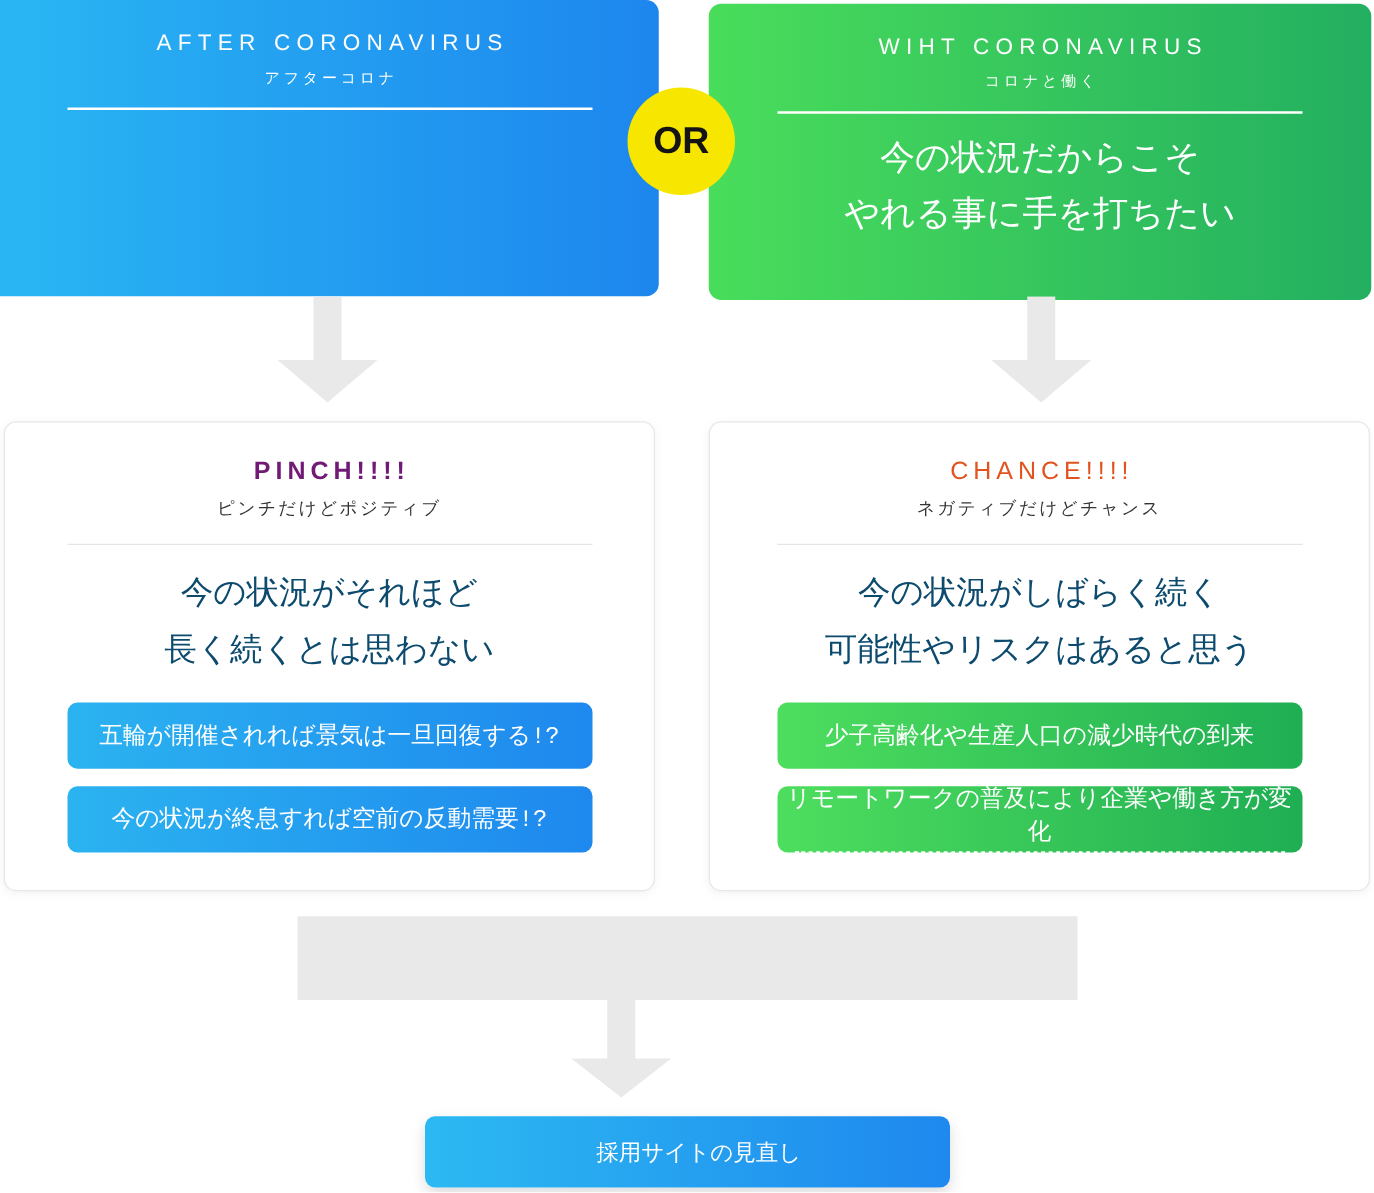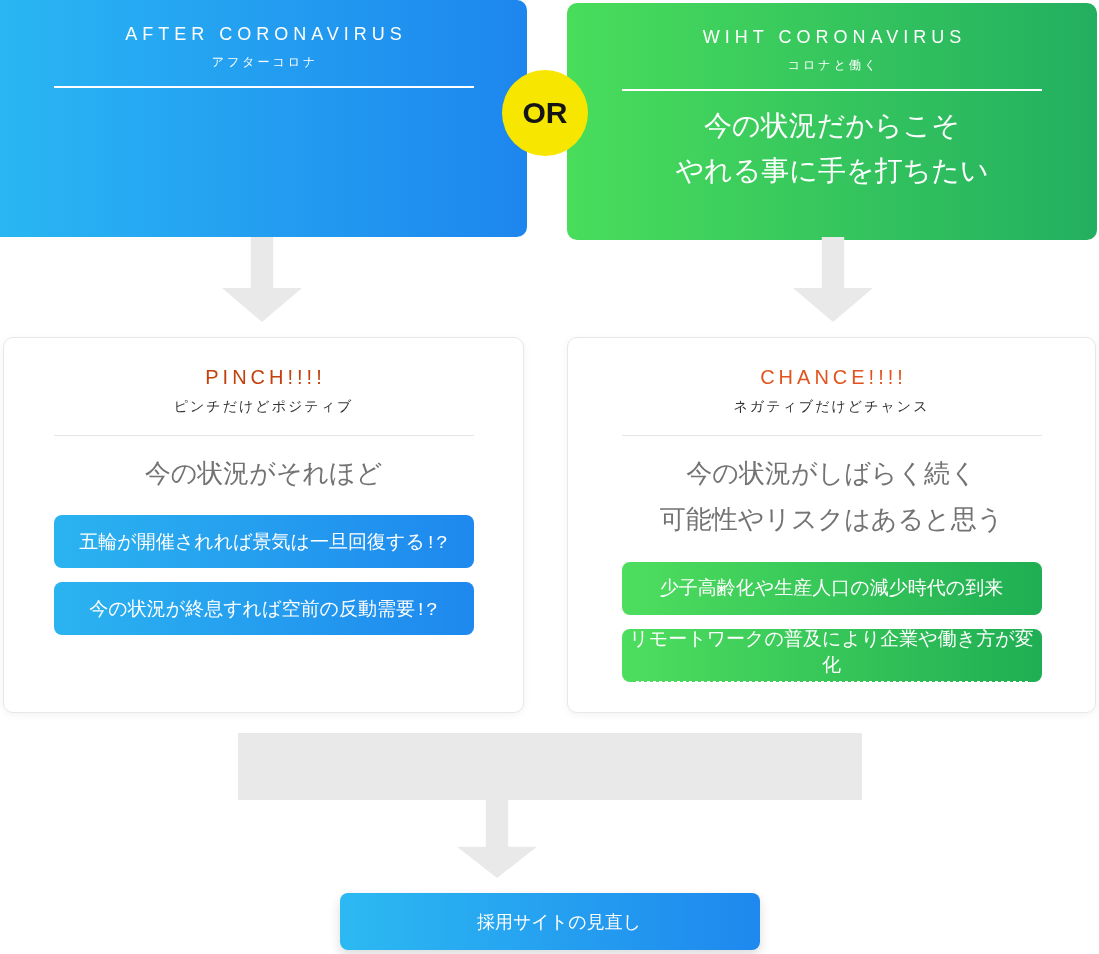--- a/index.html
+++ b/index.html
@@ -41,25 +41,25 @@
   .merge-band{position:absolute;left:238px;top:733px;width:624px;height:67px;background:#e9e9e9;}
   
   .card{
     position:absolute;top:337px;height:376px;background:#fff;border:1px solid #e7e7e7;
     border-radius:10px;box-shadow:0 2px 8px rgba(0,0,0,.05);box-sizing:border-box;
     display:flex;flex-direction:column;align-items:center;text-align:center;padding-top:28px;
   }
   .card.left{left:3px;width:521px;}
   .card.right{left:567px;width:529px;}
   .card-heading{font-size:20px;letter-spacing:4px;text-indent:4px;font-weight:500;}
-  .card-heading.pinch{color:#c2410c;}
+  .card-heading.pinch{color:#701a75;font-weight:bold;}
   .card-heading.chance{color:#e2541f;}
   .card-subheading{font-size:14px;color:#333;letter-spacing:2px;margin-top:9px;}
   .card-rule{width:420px;height:1px;background:#e5e5e5;border:none;margin-top:19px;}
-  .card-body{font-size:26px;color:#737373;line-height:1.78;font-weight:500;margin-top:14px;}
+  .card-body{font-size:26px;color:#0c4a6e;line-height:1.78;font-weight:500;margin-top:14px;}
   .pill{
     width:420px;height:53px;border:none;border-radius:8px;color:#fff;font-size:19px;
     font-weight:500;display:flex;flex-direction:column;align-items:center;justify-content:center;
     cursor:pointer;font-family:Liberation Mono, monospace;box-sizing:border-box;padding:0 6px;
   }
   .pill.blue{background:linear-gradient(90deg,#2bb3f0 0%,#1e88ee 100%);}
   .pill.green{background:linear-gradient(90deg,#4ede5e 0%,#1fae53 100%);}
   .pill + .pill{margin-top:14px;}
   .pill-group{margin-top:19px;}
   .dotted{width:392px;border-bottom:3px dotted #fff;margin-top:3px;}
@@ -96,20 +96,21 @@
 
   <div class="down-arrow arrow-l"></div>
   <div class="down-arrow arrow-r"></div>
 
   <div class="card left">
     <div class="card-heading pinch">PINCH!!!!</div>
     <div class="card-subheading">ピンチだけどポジティブ</div>
     <div class="card-rule"></div>
     <div class="card-body">
       <div>今の状況がそれほど</div>
+      <div>長く続くとは思わない</div>
     </div>
     <div class="pill-group">
       <button class="pill blue">五輪が開催されれば景気は一旦回復する!?</button>
       <button class="pill blue">今の状況が終息すれば空前の反動需要!?</button>
     </div>
   </div>
 
   <div class="card right">
     <div class="card-heading chance">CHANCE!!!!</div>
     <div class="card-subheading">ネガティブだけどチャンス</div>

